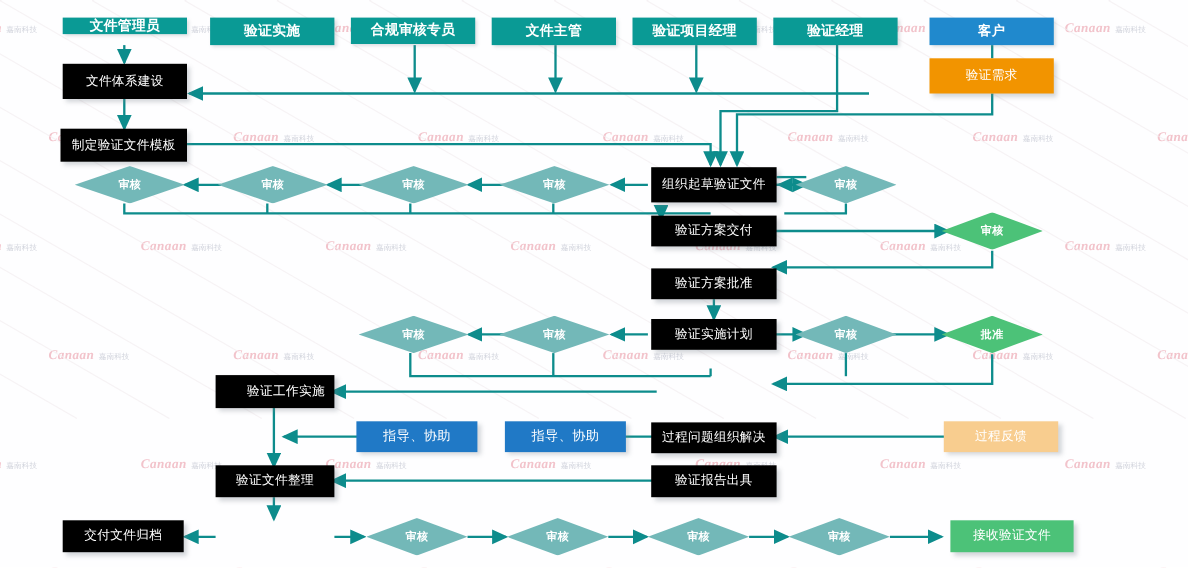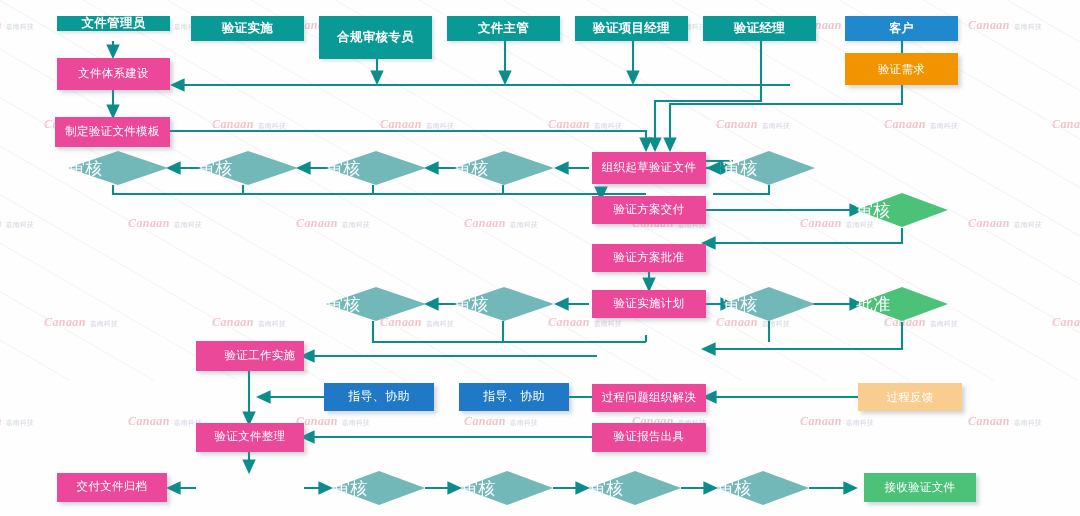--- a/index.html
+++ b/index.html
@@ -37,38 +37,38 @@
   .boxnode{
     color:#ffffff;text-align:center;line-height:1.1;
     font-size:11.5px;letter-spacing:.3px;
     box-shadow:3px 3px 4px rgba(120,130,140,.32);
   }
   .hdr{
     background:#0a9a95;font-weight:bold;font-size:12.5px;
     box-shadow:2px 2px 3px rgba(120,130,140,.25);
   }
   .hdr.blue{background:#2089cd;}
-  .proc{background:#ec4899;font-family:Liberation Mono, monospace;}
+  .proc{background:#000000;}
   .orange{background:#f29400;}
   .orange-l{background:#f8cd8f;}
   .blue{background:#2079c6;font-size:12px;}
   .green{background:#4cc278;}
 
   
   .dia{position:absolute;}
   .dia .shape{
     position:absolute;inset:0;
     background:#73b8b8;
     clip-path:polygon(50% 0,100% 50%,50% 100%,0 50%);
     filter:drop-shadow(3px 3px 3px rgba(120,130,140,.3));
   }
   .dia.g .shape{background:#4cc278;}
   .dia .lbl{
-    position:absolute;inset:0;display:flex;align-items:center;justify-content:flex-start;
-    color:#fff;font-size:17px;letter-spacing:.3px;
+    position:absolute;inset:0;display:flex;align-items:center;justify-content:center;
+    color:#fff;font-size:10px;letter-spacing:.3px;font-weight:bold;
   }
 </style>
 </head>
 <body>
 
 <div id="stage">
 
   <div id="watermarks">
       <div class="wm" style="left: -40px; top: 18px;">Canaan<i>嘉南科技</i></div>
       <div class="wm" style="left: 128px; top: 18px;">Canaan<i>嘉南科技</i></div>
@@ -240,21 +240,21 @@
   </svg>
 
   <div id="nodes">
 
     <div class="node boxnode hdr" style="left:57px;top:16px;width:113px;height:15px;">
       <span>文件管理员</span>
     </div>
     <div class="node boxnode hdr" style="left:191px;top:16px;width:113px;height:25px;">
       <span>验证实施</span>
     </div>
-    <div class="node boxnode hdr" style="left:319px;top:16px;width:113px;height:43px;">
+    <div class="node boxnode hdr" style="left:319px;top:16px;width:113px;height:24px;">
       <span>合规审核专员</span>
     </div>
     <div class="node boxnode hdr" style="left:447px;top:16px;width:113px;height:25px;">
       <span>文件主管</span>
     </div>
     <div class="node boxnode hdr" style="left:575px;top:16px;width:113px;height:25px;">
       <span>验证项目经理</span>
     </div>
     <div class="node boxnode hdr" style="left:703px;top:16px;width:113px;height:25px;">
       <span>验证经理</span>

